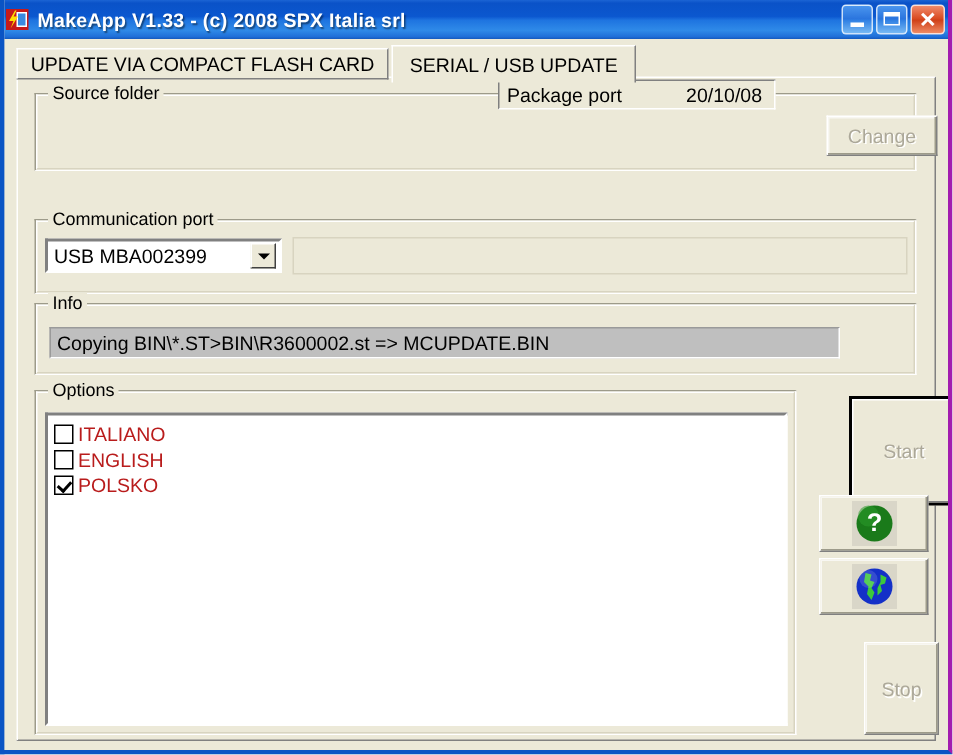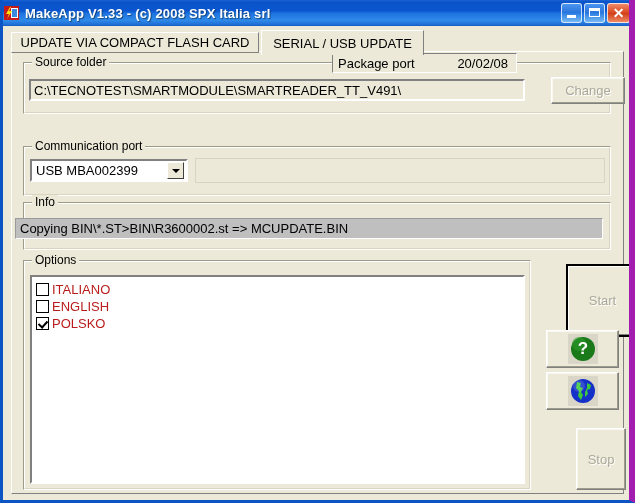--- a/index.html
+++ b/index.html
@@ -10,21 +10,21 @@
   body {
     font-family: "Liberation Sans", sans-serif;
   }
   .window {
     position: relative;
     width: 635px;
     height: 503px;
     box-sizing: border-box;
     background: #ece9d8;
     border-left: 3px solid #0a54c4;
-    border-right: 6px solid #a21caf;
+    border-right: 3px solid #a21caf;
     border-bottom: 3px solid #0a54c4;
     overflow: hidden;
   }
   
   .titlebar {
     position: absolute;
     left: -3px;
     top: 0;
     width: 635px;
     height: 26px;
@@ -392,49 +392,46 @@
       </div>
       <div class="tab active" style="left:250px; width:163px;">
         <span>SERIAL / USB UPDATE</span>
       </div>
     </div>
 
     <div class="groupbox" style="left:20px; top:36px; width:588px; height:52px;">
       <span class="gb-inner"></span>
       <span class="gb-title">Source folder</span>
     </div>
-    <div class="textfield" style="left:26px; top:53px; width:496px; height:22px;">
-      <span>C:\TECNOTEST\SMARTMODULE\SMARTREADER_TT_V491\</span>
-    </div>
     <div class="btn disabled" style="left:528px; top:51px; width:74px; height:27px;">
       <span>Change</span>
     </div>
 
     <div class="sunkenpanel" style="left:329px; top:27px; width:185px; height:20px;">
       <span>Package port</span>
-      <span style="margin-left:auto; margin-right:8px;">20/02/08</span>
+      <span style="margin-left:auto; margin-right:8px;">20/10/08</span>
     </div>
 
     <div class="groupbox" style="left:20px; top:120px; width:588px; height:50px;">
       <span class="gb-inner"></span>
       <span class="gb-title">Communication port</span>
     </div>
     <div class="combo" style="left:27px; top:133px; width:158px; height:23px;">
       <span class="combo-text">USB MBA002399</span>
       <span class="combo-btn">
         <span class="arrow"></span>
       </span>
     </div>
     <div class="flatpanel" style="left:192px; top:132px; width:410px; height:25px;"></div>
 
     <div class="groupbox" style="left:20px; top:176px; width:588px; height:48px;">
       <span class="gb-inner"></span>
       <span class="gb-title">Info</span>
     </div>
-    <div class="infobar" style="left:12px; top:192px; width:588px; height:21px;">
+    <div class="infobar" style="left:30px; top:192px; width:527px; height:21px;">
       <span>Copying BIN\*.ST&gt;BIN\R3600002.st =&gt; MCUPDATE.BIN</span>
     </div>
 
     <div class="groupbox" style="left:20px; top:234px; width:508px; height:230px;">
       <span class="gb-inner"></span>
       <span class="gb-title">Options</span>
     </div>
     <div class="listbox" style="left:27px; top:249px; width:495px; height:209px;">
       <div class="checkrow">
         <span class="checkbox"></span>

